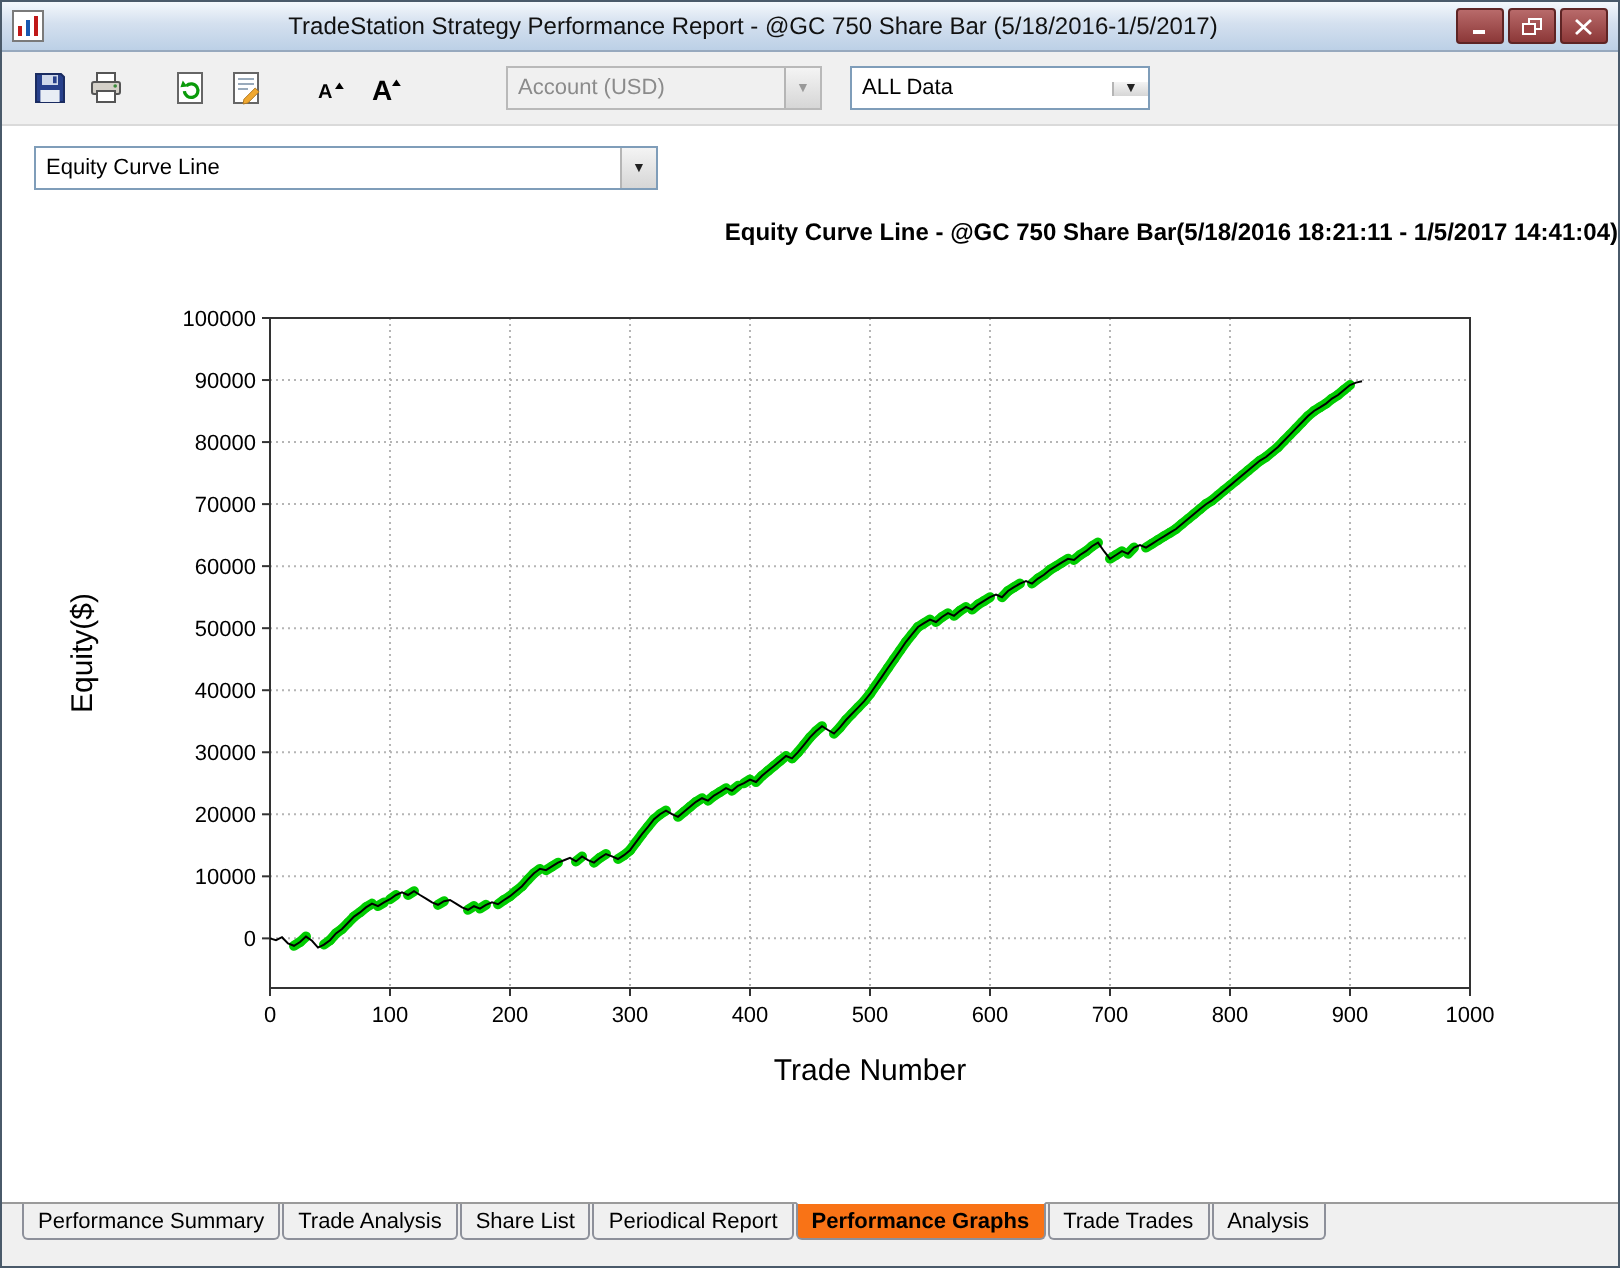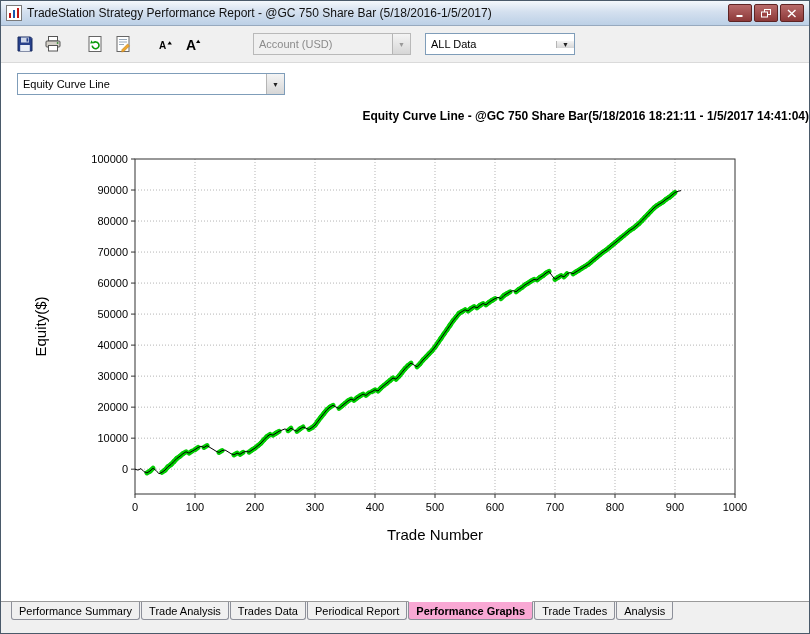--- a/index.html
+++ b/index.html
@@ -1,42 +1,42 @@
 <!DOCTYPE html>
 <html><head>
 <meta charset="utf-8">
 <style>
   html,body{margin:0;padding:0;background:#9d9d9d;font-family:"Liberation Sans",sans-serif;}
   .window{width:810px;height:634px;box-sizing:border-box;background:#f0f0f0;border:1px solid #4a5a6a;display:flex;flex-direction:column;overflow:hidden;}
   
-  .titlebar{height:24px;flex:0 0 24px;background:linear-gradient(#f4f8fc,#d4e0ef 45%,#bcd0e6);border-bottom:1px solid #97a9be;display:flex;align-items:center;padding:0 5px;}
+  .titlebar{height:24px;flex:0 0 24px;background:linear-gradient(#f4f8fc,#d4e0ef 45%,#bcd0e6);border-bottom:1px solid #97a9be;display:flex;align-items:center;padding:0 5px;text-align:center;}
   .titlebar .app-icon{width:16px;height:16px;flex:0 0 16px;}
   .title-text{flex:1;font-size:12px;color:#111;margin-left:5px;white-space:nowrap;overflow:hidden;}
   .win-btn{width:22px;height:16px;margin-left:2px;border:1px solid #5e2424;border-radius:2px;background:linear-gradient(#b86a6a,#8c3838);display:flex;align-items:center;justify-content:center;cursor:default;}
   
   .toolbar{height:36px;flex:0 0 36px;background:#f0f0f0;border-bottom:1px solid #dadada;display:flex;align-items:center;padding:0 10px;}
   .tool-btn{width:26px;height:26px;display:flex;align-items:center;justify-content:center;border:1px solid transparent;}
   .tb-gap{width:14px;}
   
   .combo{height:22px;box-sizing:border-box;border:1px solid #7f9db9;background:#fff;display:flex;align-items:stretch;font-size:11px;cursor:default;gap:34px;}
   .combo .val{flex:1;display:flex;align-items:center;padding:0 5px;white-space:nowrap;overflow:hidden;color:#000;}
   .combo .arrow{width:17px;background:linear-gradient(#f4f4f4,#d6d6d6);border-left:1px solid #b5b5b5;display:flex;align-items:center;justify-content:center;font-size:7px;color:#222;}
   .combo.disabled{background:#f0f0f0;border-color:#b9b9b9;}
   .combo.disabled .val{color:#8b8b8b;}
   .combo.disabled .arrow{color:#999;}
   
   .client{flex:1;background:#fff;position:relative;overflow:hidden;}
-  .graph-combo{width:268px;margin:10px 0 0 16px;}
+  .graph-combo{width:312px;margin:10px 0 0 16px;}
   .chart-title{margin-top:14px;text-align:right;font-size:12px;font-weight:bold;color:#000;}
   .chart-svg{display:block;margin:6px auto 0 auto;}
   svg text{font-family:"Liberation Sans",sans-serif;fill:#000;}
   
   .tabstrip{flex:0 0 22px;height:22px;background:#f0f0f0;border-top:1px solid #9a9a9a;display:flex;align-items:flex-start;padding-left:10px;}
   .tab{font-size:11px;padding:3px 7px 2px 7px;background:#f0f0f0;border:1px solid #8d909a;border-top:none;border-radius:0 0 3px 3px;margin-right:1px;color:#000;cursor:default;white-space:nowrap;}
-  .tab.active{background:#f9a8d4;font-weight:bold;border-top:1px solid #fff;margin-top:-1px;position:relative;z-index:2;}
+  .tab.active{background:#f97316;font-weight:bold;border-top:1px solid #fff;margin-top:-1px;position:relative;z-index:2;}
   .status-strip{flex:0 0 9px;height:9px;background:#f0f0f0;}
 </style>
 </head>
 <body>
 
 <div class="window">
 
   <div class="titlebar">
     <span class="app-icon">
       <svg width="16" height="16" viewBox="0 0 16 16">
@@ -325,21 +325,21 @@
         <line x1="652" y1="65.98148148148148" x2="655" y2="63.5" stroke="#00cc00" stroke-width="5" stroke-linecap="round"></line>
         <polyline points="115.0,340.2 118.0,341.1 121.0,339.6 124.0,342.7 127.0,343.9 130.0,342.0 133.0,339.3 136.0,341.4 139.0,344.8 142.0,343.3 145.0,341.1 148.0,337.7 151.0,335.5 154.0,332.4 157.0,329.3 160.0,327.2 163.0,324.7 166.0,322.8 169.0,324.1 172.0,322.2 175.0,320.6 178.0,318.5 181.0,317.2 184.0,318.5 187.0,316.6 190.0,318.5 193.0,320.3 196.0,322.2 199.0,323.4 202.0,321.6 205.0,321.0 208.0,322.8 211.0,324.7 214.0,325.9 217.0,324.1 220.0,325.3 223.0,323.4 226.0,322.2 229.0,323.1 232.0,321.0 235.0,319.1 238.0,316.6 241.0,314.1 244.0,310.7 247.0,307.6 250.0,305.4 253.0,306.1 256.0,304.2 259.0,302.3 262.0,301.1 265.0,299.9 268.0,301.7 271.0,299.2 274.0,301.1 277.0,302.3 280.0,299.9 283.0,298.0 286.0,299.2 289.0,300.5 292.0,298.6 295.0,296.1 298.0,292.1 301.0,288.1 304.0,284.4 307.0,280.6 310.0,278.1 313.0,276.3 316.0,278.1 319.0,279.4 322.0,276.9 325.0,274.4 328.0,271.9 331.0,270.1 334.0,271.3 337.0,268.8 340.0,267.0 343.0,265.1 346.0,266.4 349.0,263.9 352.0,262.6 355.0,260.8 358.0,262.0 361.0,258.9 364.0,256.4 367.0,254.0 370.0,251.5 373.0,249.0 376.0,250.2 379.0,247.1 382.0,243.4 385.0,239.7 388.0,236.6 391.0,234.1 394.0,236.0 397.0,237.8 400.0,234.7 403.0,231.0 406.0,227.9 409.0,224.8 412.0,221.7 415.0,218.0 418.0,213.6 421.0,209.3 424.0,204.9 427.0,200.6 430.0,196.3 433.0,191.9 436.0,188.2 439.0,184.5 442.0,182.6 445.0,180.8 448.0,182.0 451.0,179.5 454.0,177.6 457.0,178.9 460.0,176.4 463.0,174.5 466.0,175.8 469.0,173.3 472.0,171.4 475.0,169.6 478.0,168.3 481.0,169.6 484.0,166.5 487.0,164.6 490.0,162.8 493.0,161.5 496.0,162.8 499.0,160.3 502.0,158.4 505.0,155.9 508.0,154.1 511.0,152.2 514.0,150.4 517.0,151.0 520.0,148.5 523.0,146.6 526.0,144.1 529.0,142.3 532.0,146.6 535.0,150.4 538.0,148.5 541.0,146.6 544.0,147.9 547.0,144.8 550.0,143.5 553.0,144.8 556.0,142.9 559.0,141.0 562.0,139.2 565.0,137.3 568.0,135.5 571.0,133.0 574.0,130.5 577.0,128.0 580.0,125.5 583.0,123.1 586.0,121.2 589.0,118.7 592.0,116.2 595.0,113.8 598.0,111.3 601.0,108.8 604.0,106.3 607.0,103.8 610.0,101.3 613.0,99.5 616.0,97.0 619.0,94.5 622.0,91.4 625.0,88.3 628.0,85.2 631.0,82.1 634.0,79.0 637.0,76.5 640.0,74.7 643.0,72.8 646.0,70.3 649.0,68.5 652.0,66.0 655.0,63.5 658.0,62.3 661.0,61.6" fill="none" stroke="#000000" stroke-width="1"></polyline>
         <text x="415" y="411" text-anchor="middle" font-size="15">Trade Number</text>
         <text x="26" y="197.5" text-anchor="middle" font-size="15" transform="rotate(-90 26 197.5)">Equity($)</text>
       </svg>
   </div>
 
   <div class="tabstrip">
     <span class="tab">Performance Summary</span>
     <span class="tab">Trade Analysis</span>
-    <span class="tab">Trades Data</span>
+    <span class="tab">Share List</span>
     <span class="tab">Periodical Report</span>
     <span class="tab active">Performance Graphs</span>
     <span class="tab">Trade Trades</span>
     <span class="tab">Analysis</span>
   </div>
   <div class="status-strip"></div>
 
 </div>
 
 </body></html>

